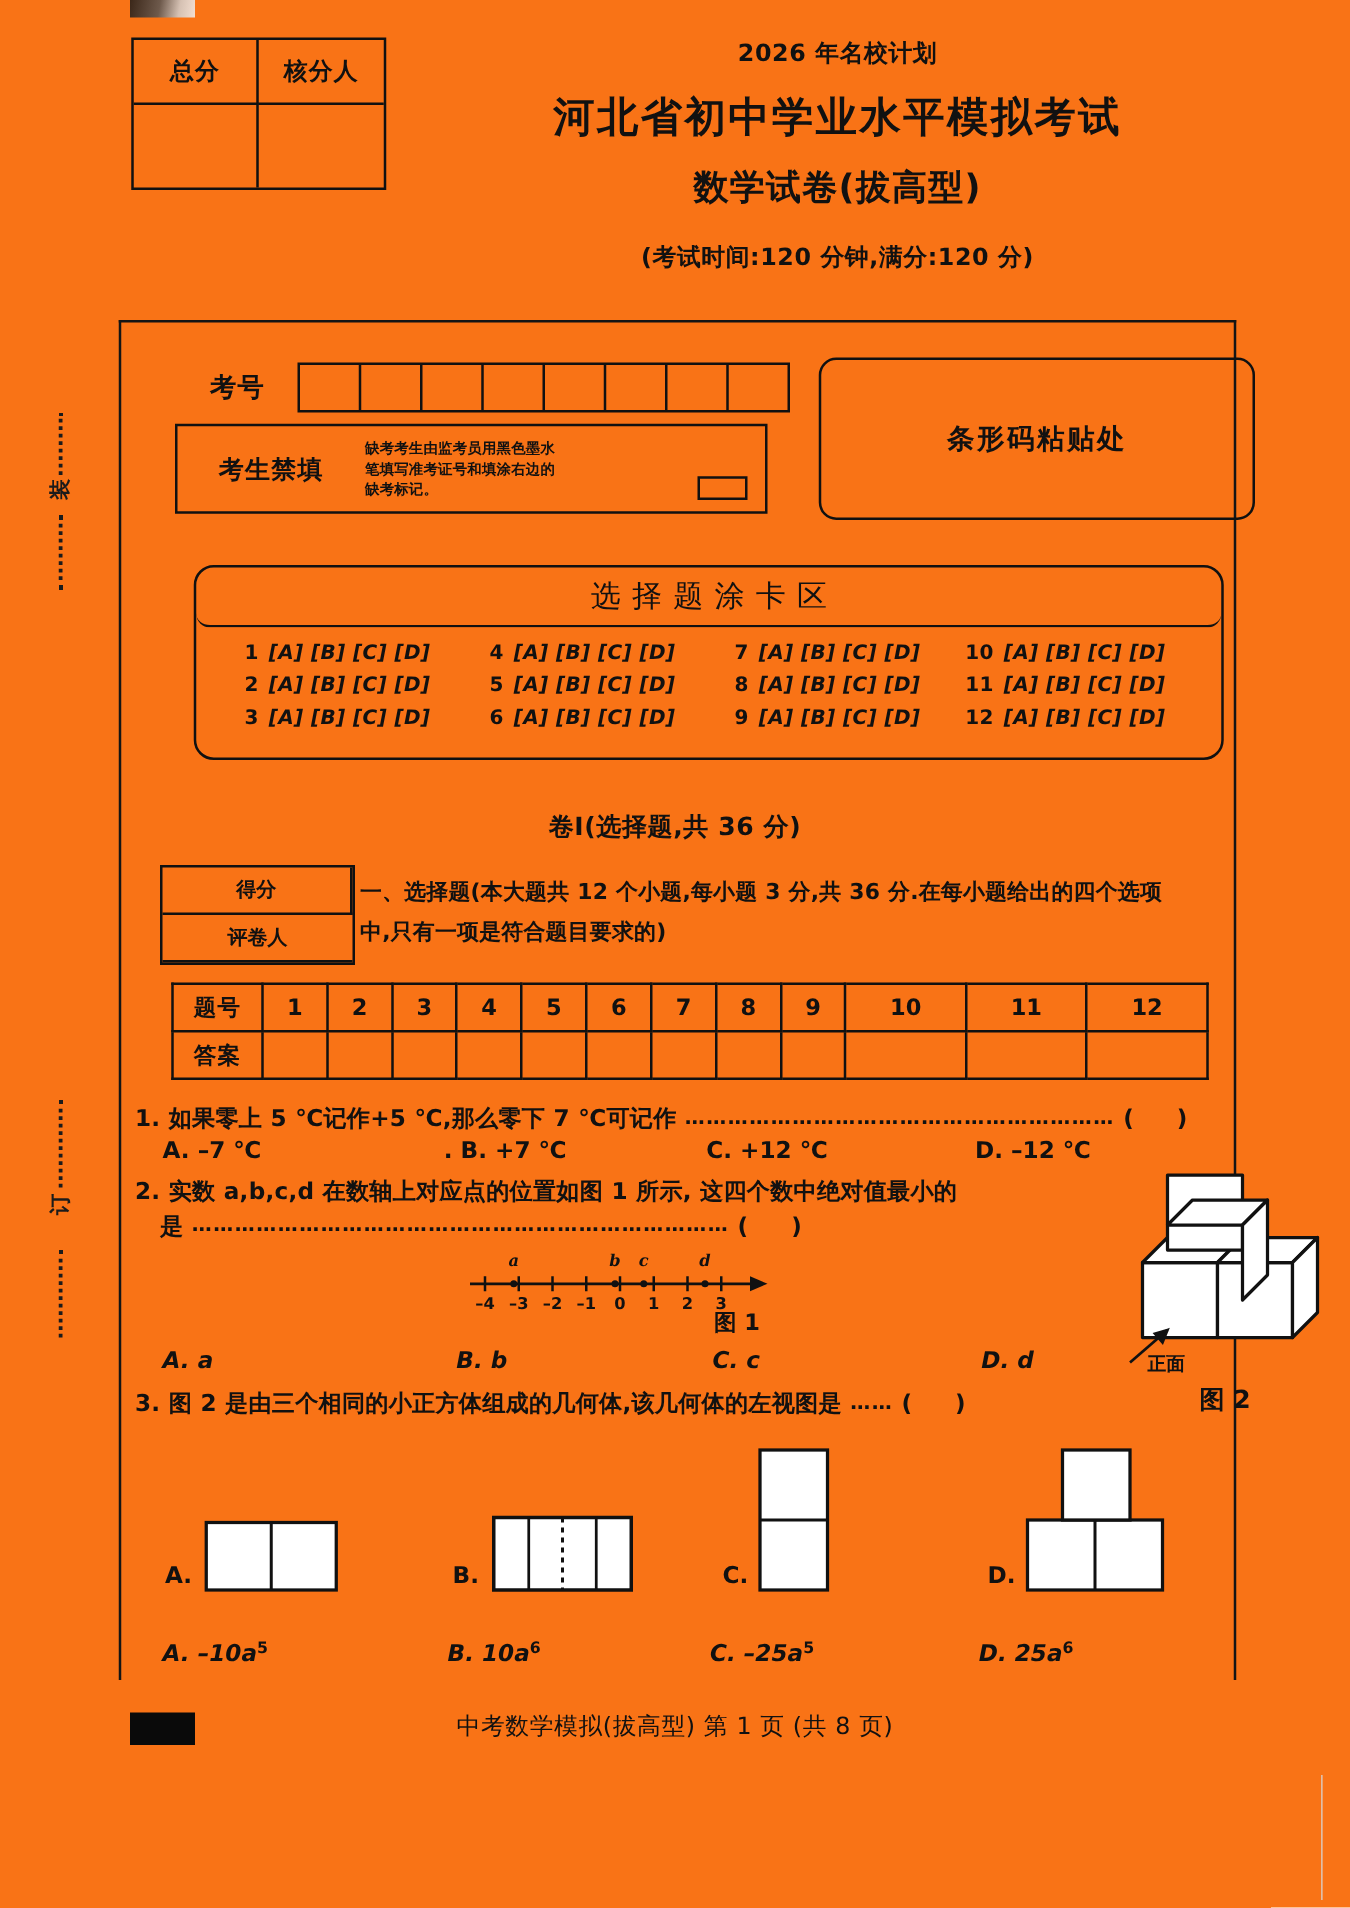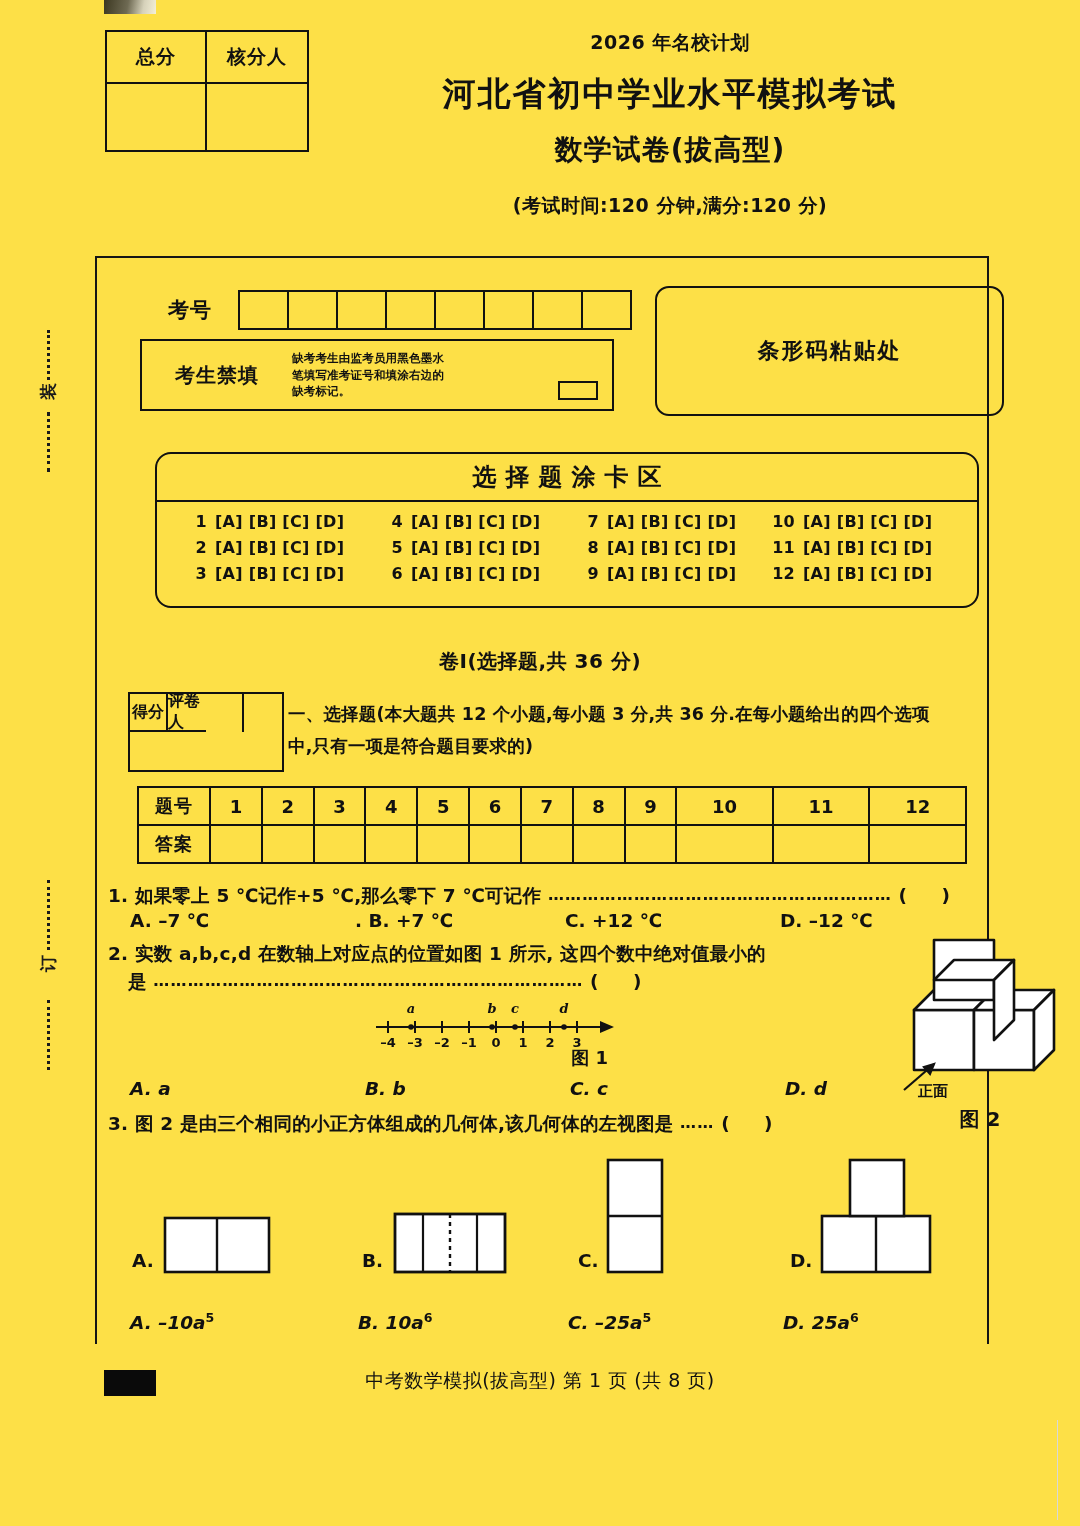--- a/index.html
+++ b/index.html
@@ -11,21 +11,21 @@
     width: 1080px;
     height: 1526px;
     position: relative;
     font-family: "DejaVu Sans", "Liberation Sans", sans-serif;
     color: #111111;
     overflow: hidden;
   }
   .page {
     position: absolute;
     inset: 0;
-    background: #fde047;
+    background: #f97316;
   }
 
   
   .reg-mark-top {
     position: absolute;
     left: 104px; top: 0px;
     width: 52px; height: 14px;
     background: linear-gradient(100deg, #1a1a1a 0%, #555 45%, #cfcfcf 75%, #f2f2f2 100%);
     opacity: .85;
   }
@@ -196,64 +196,65 @@
     border-radius: 16px;
     overflow: hidden;
   }
   .card-title {
     height: 46px;
     border-bottom: 2.5px solid #111;
     display: flex;
     align-items: center;
     justify-content: center;
     font-size: 24px;
-    font-weight: 700;
+    font-weight: 400;
     letter-spacing: 9px;
     text-indent: 9px;
+    border-radius: 11px;
   }
   .card-grid {
     display: grid;
     grid-template-columns: repeat(4, 1fr);
     padding: 8px 18px 6px 18px;
     row-gap: 3px;
   }
   .card-item {
     display: flex;
     align-items: baseline;
     font-size: 16px;
     font-weight: 700;
     letter-spacing: .3px;
     padding: 2px 0;
   }
   .card-item .num {
     width: 32px;
     text-align: right;
     margin-right: 8px;
   }
-  .card-item .opts { white-space: nowrap; }
+  .card-item .opts { white-space: nowrap; font-style: italic; }
 
   
   .juan-head {
     position: absolute;
     left: 95px; top: 648px;
     width: 890px;
     text-align: center;
     font-size: 20px;
     font-weight: 700;
     letter-spacing: .5px;
   }
 
   
   .grader-box {
     position: absolute;
     left: 128px; top: 692px;
     width: 152px; height: 76px;
     border: 2.5px solid #111;
     display: grid;
-    grid-template-columns: 1fr 1fr 1fr 1fr;
+    grid-template-columns: 1fr;
     grid-template-rows: 38px 1fr;
   }
   .grader-box > div {
     border-right: 2px solid #111;
     border-bottom: 2px solid #111;
     display: flex;
     align-items: center;
     justify-content: center;
     font-size: 16px;
     font-weight: 700;

